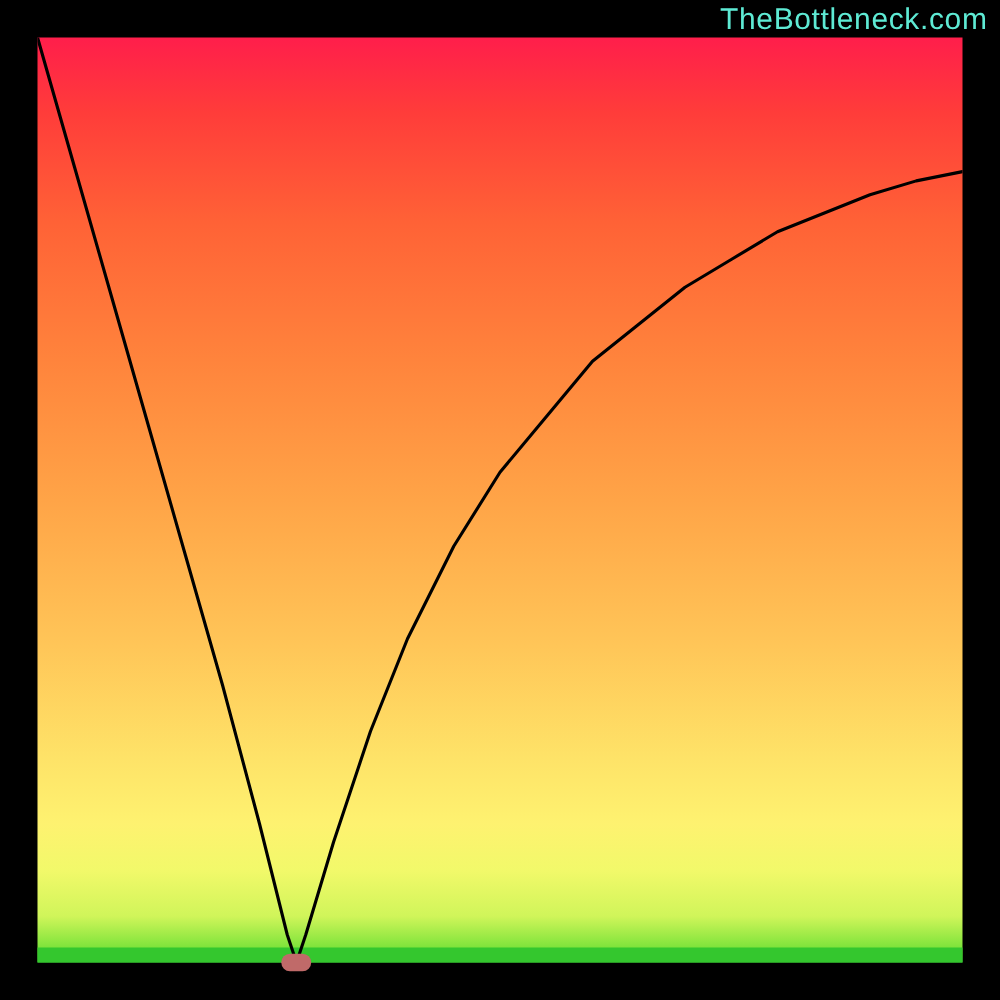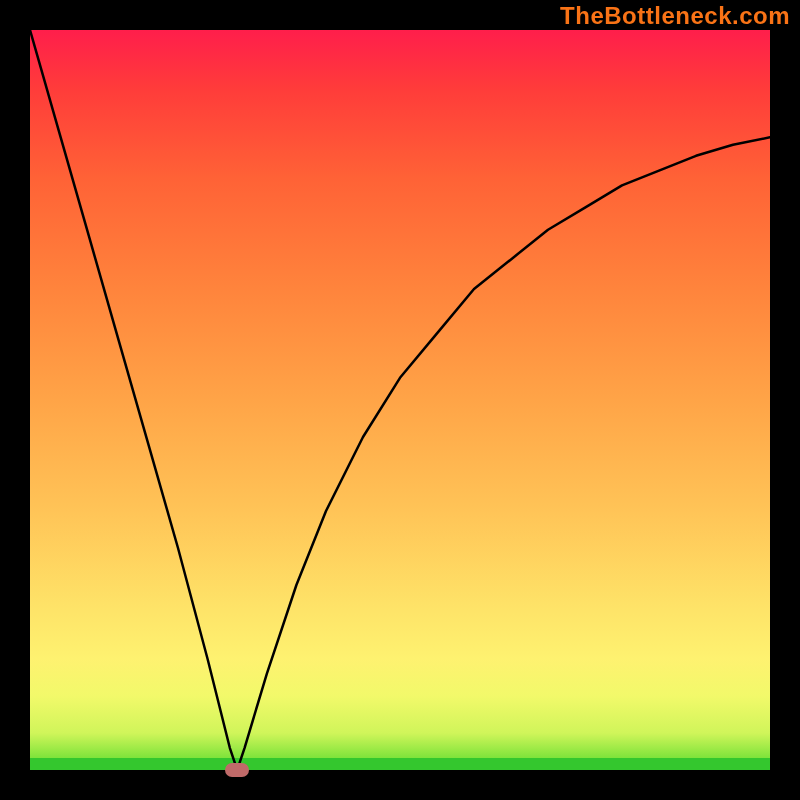--- a/index.html
+++ b/index.html
@@ -13,23 +13,23 @@
   .container {
     position: relative;
     width: 800px;
     height: 800px;
     background: #000;
   }
   .watermark {
     position: absolute;
     top: 2px;
     right: 10px;
-    color: #f97316;
+    color: #5eead4;
     font-size: 24px;
-    font-weight: bold;
+    font-weight: normal;
     letter-spacing: 0.5px;
     z-index: 10;
   }
   .plot-frame {
     position: absolute;
     left: 30px;
     top: 30px;
     width: 740px;
     height: 740px;
     background: #000;

